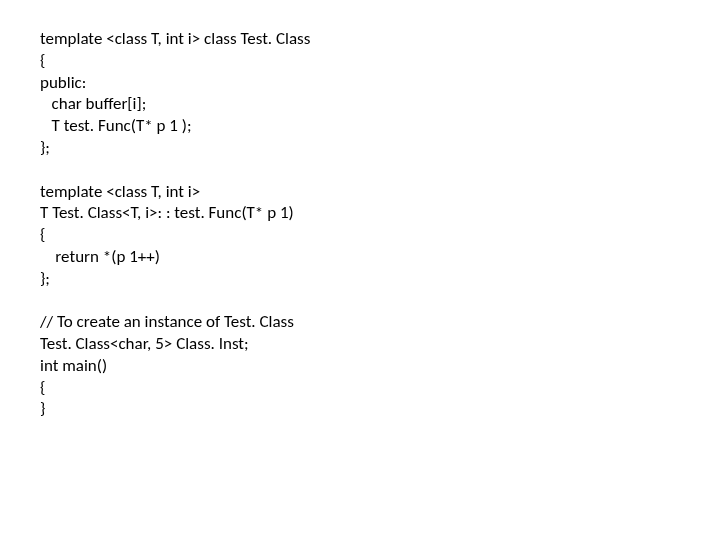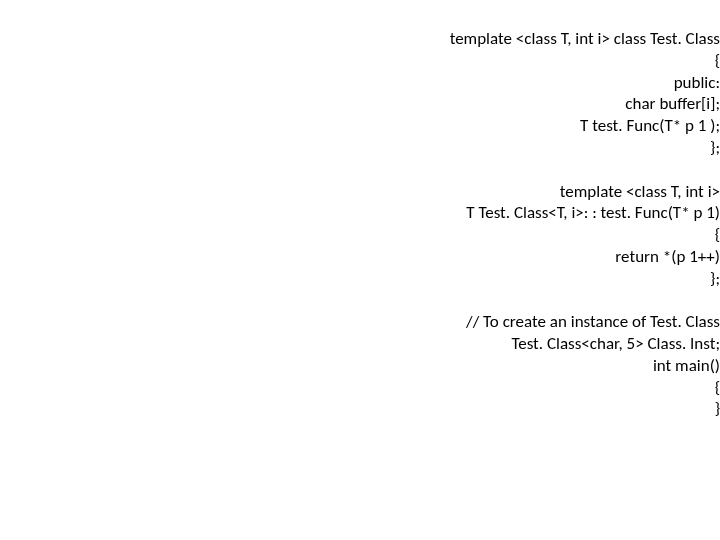--- a/index.html
+++ b/index.html
@@ -8,21 +8,20 @@
     width: 720px;
     height: 540px;
     background: #ffffff;
     font-family: Calibri, "Segoe UI", Arial, sans-serif;
     font-size: 17px;
     color: #000000;
   }
   .page {
     padding: 28px 0 0 40px;
     line-height: 1.28;
-    text-align: right;
   }
   .block {
     white-space: pre;
     margin-bottom: 22px;
   }
 </style>
 </head>
 <body>
 
 <div class="page">

